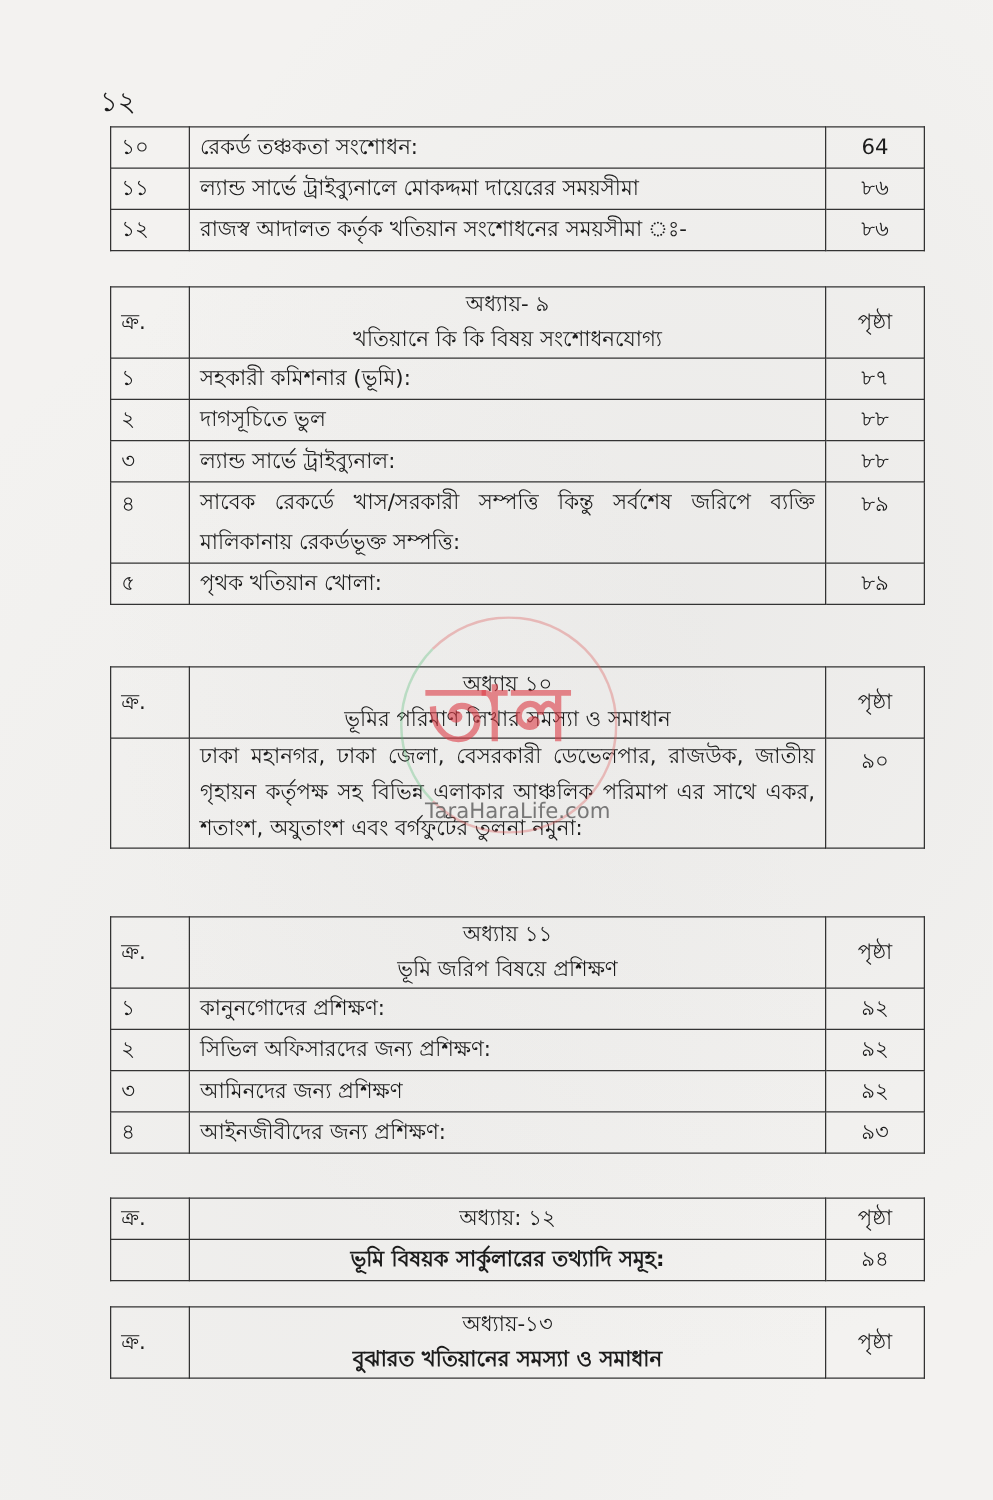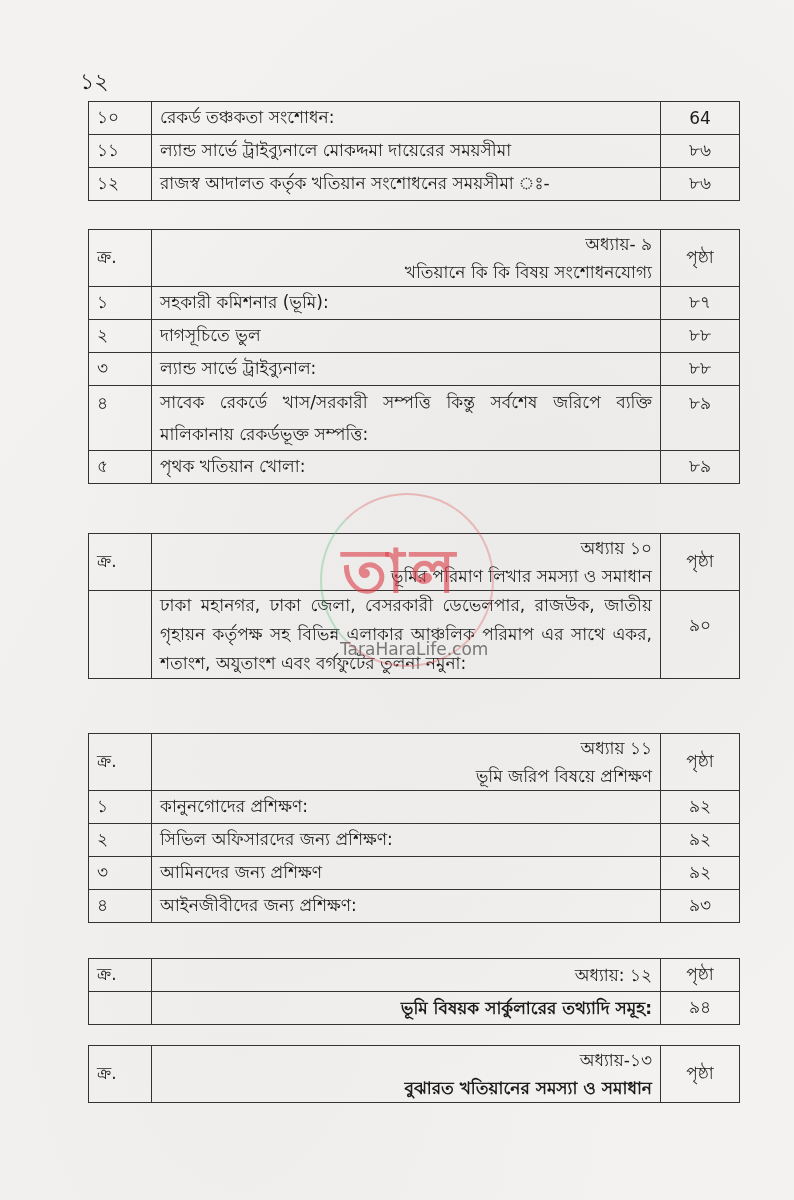--- a/index.html
+++ b/index.html
@@ -16,21 +16,21 @@
   }
   .page-num { position:absolute; left:80px; top:64px; font-size:22px; }
   table.toc {
     position:absolute; left:88px; width:652px;
     border-collapse:collapse; font-size:17px;
   }
   table.toc td { border:1.6px solid #333; padding:0 8px; vertical-align:middle; }
   td.sl { width:46px; text-align:left; }
   td.pg { width:62px; text-align:center; }
   td.head-sl, td.head-pg { vertical-align:top; padding-top:4px; }
-  td.head { text-align:right; line-height:28px; padding-top:2px; padding-bottom:2px; }
+  td.head { text-align:center; line-height:28px; padding-top:2px; padding-bottom:2px; }
   .row td { height:32px; }
   .multi td.title { line-height:32px;margin-top:45px; }
   .just { text-align:justify; text-align-last:left; line-height:29px; padding-top:4px; padding-bottom:4px; }
   .bold { font-weight:bold; }
   .watermark { position:absolute; left:320px; top:493px; width:170px; height:170px; border-radius:50%;
     border:2px solid rgba(220,90,90,0.35); border-left-color:rgba(90,190,120,0.35);
     pointer-events:none; }
   .wm-red { position:absolute; left:20px; top:30px; font-size:60px; font-weight:bold; color:rgba(220,60,70,0.6); letter-spacing:6px; }
   .wm-text { position:absolute; left:18px; top:128px; font-size:17px; color:rgba(90,90,90,0.8);margin-top:16px; }
 </style>
@@ -105,21 +105,21 @@
     <td class="sl head-sl">ক্র.</td>
     <td class="head">
       <div>অধ্যায় ১০</div>
       <div>ভূমির  পরিমাণ লিখার সমস্যা ও সমাধান</div>
     </td>
     <td class="pg head-pg">পৃষ্ঠা</td>
   </tr>
   <tr class="row">
     <td class="sl"></td>
     <td class="title just">ঢাকা মহানগর, ঢাকা জেলা, বেসরকারী ডেভেলপার, রাজউক, জাতীয় গৃহায়ন কর্তৃপক্ষ সহ বিভিন্ন এলাকার আঞ্চলিক পরিমাপ এর সাথে একর, শতাংশ, অযুতাংশ এবং বর্গফুটের তুলনা নমুনা:</td>
-    <td class="pg" style="vertical-align:top;padding-top:21px;">৯০</td>
+    <td class="pg" style="vertical-align:top;padding-top:4px;">৯০</td>
   </tr>
 </tbody>
   </table>
 
 <table class="toc" style="top:733px;">
   <tbody>
       <tr>
     <td class="sl head-sl">ক্র.</td>
     <td class="head">
       <div>অধ্যায় ১১</div>

